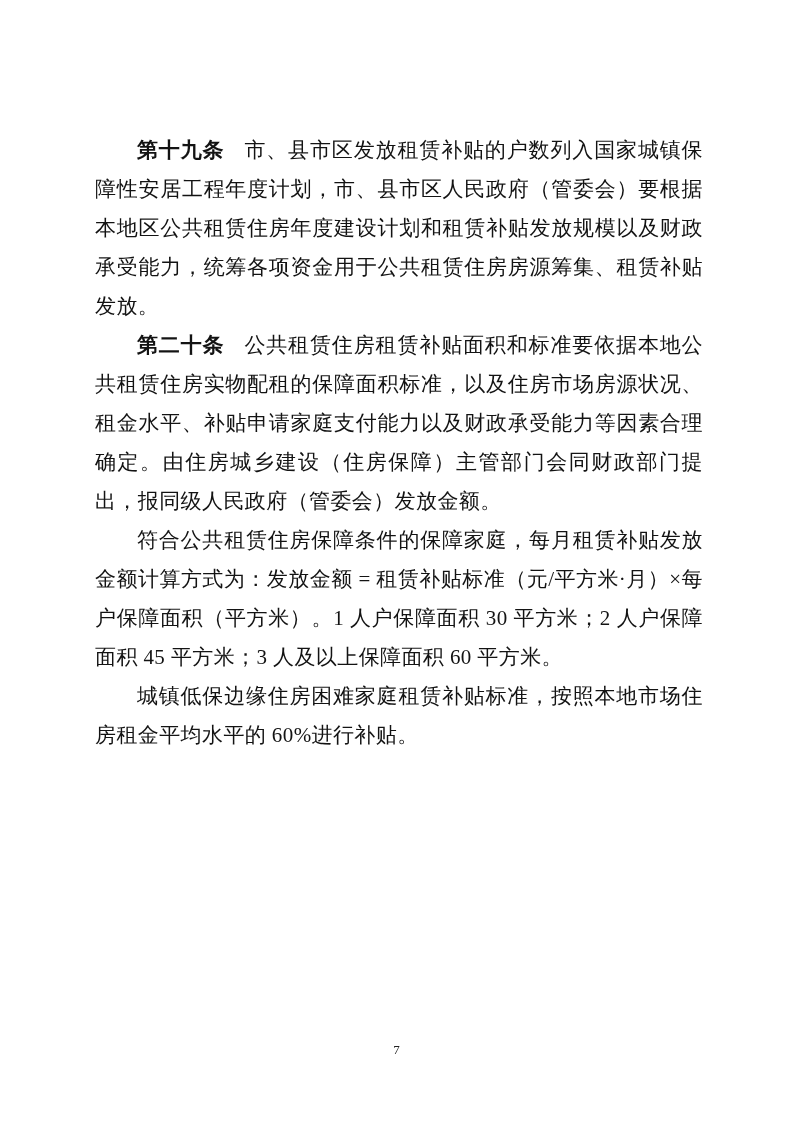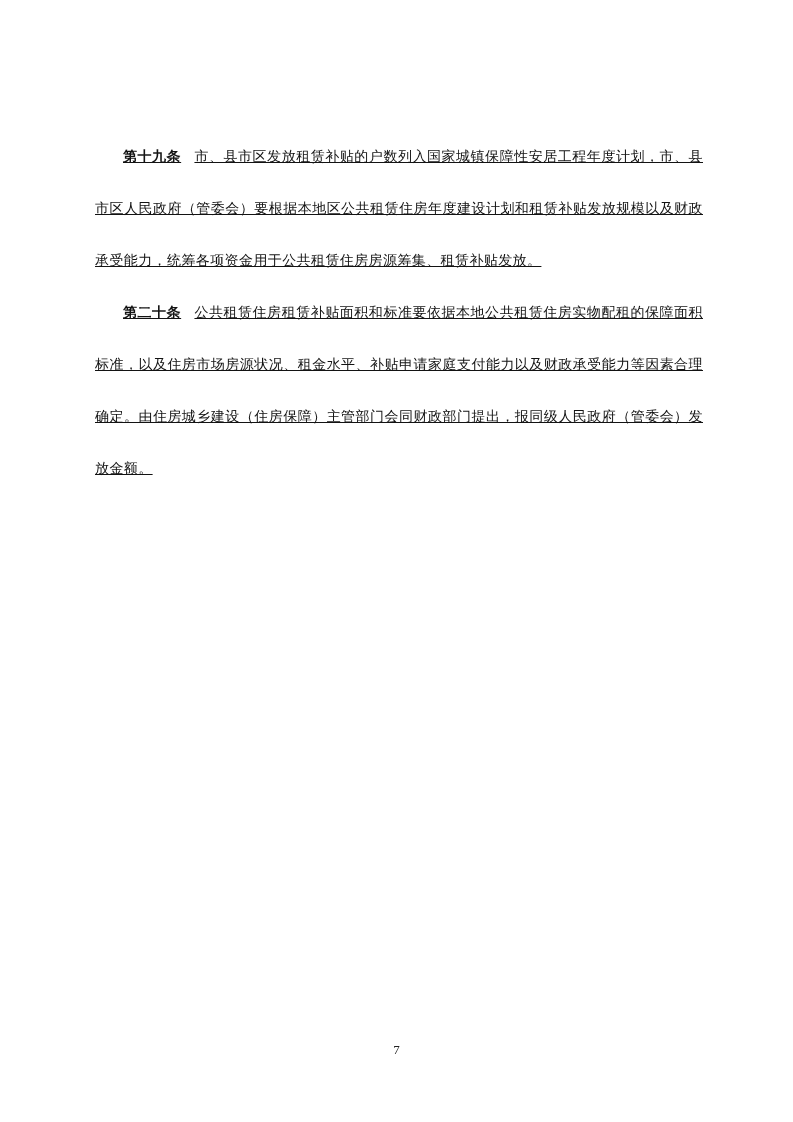--- a/index.html
+++ b/index.html
@@ -19,27 +19,26 @@
     overflow: hidden;
   }
   .content {
     position: absolute;
     left: 95px;
     top: 131px;
     width: 608px;
   }
   .para {
     margin: 0;
-    font-size: 14px;
-    line-height: 52px;
+    font-size: 21px;
+    line-height: 39px;
     text-align: justify;
     text-indent: 2em;
     letter-spacing: 0.4px;
     word-break: break-all;
-    text-decoration: underline;
   }
   .lead {
     font-weight: bold;
   }
   .lead:not(:empty) {
     margin-right: 0.95em;
   }
   .footer {
     position: absolute;
     left: 0;
@@ -53,21 +52,23 @@
 </head>
 <body>
 
 <div class="page">
   <div class="content">
 
     <p class="para"><span class="lead">第十九条</span><span>市、县市区发放租赁补贴的户数列入国家城镇保障性安居工程年度计划，市、县市区人民政府（管委会）要根据本地区公共租赁住房年度建设计划和租赁补贴发放规模以及财政承受能力，统筹各项资金用于公共租赁住房房源筹集、租赁补贴发放。</span></p>
 
     <p class="para"><span class="lead">第二十条</span><span>公共租赁住房租赁补贴面积和标准要依据本地公共租赁住房实物配租的保障面积标准，以及住房市场房源状况、租金水平、补贴申请家庭支付能力以及财政承受能力等因素合理确定。由住房城乡建设（住房保障）主管部门会同财政部门提出，报同级人民政府（管委会）发放金额。</span></p>
 
+    <p class="para"><span class="lead"></span><span>符合公共租赁住房保障条件的保障家庭，每月租赁补贴发放金额计算方式为：发放金额 = 租赁补贴标准（元/平方米·月）×每户保障面积（平方米）。1 人户保障面积 30 平方米；2 人户保障面积 45 平方米；3 人及以上保障面积 60 平方米。</span></p>
 
 
+    <p class="para"><span class="lead"></span><span>城镇低保边缘住房困难家庭租赁补贴标准，按照本地市场住房租金平均水平的 60%进行补贴。</span></p>
 
 
 
   </div>
 
   <div class="footer">7</div>
 </div>
 
 </body></html>

